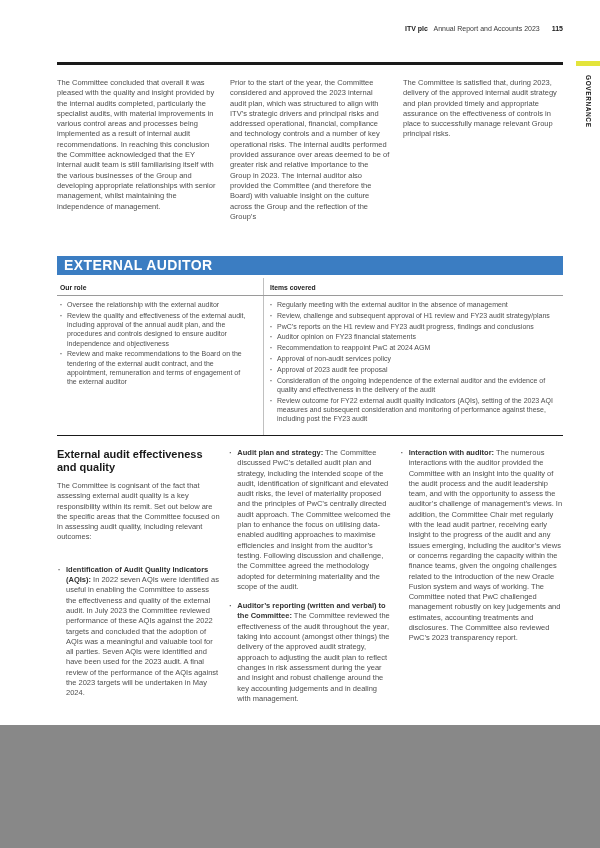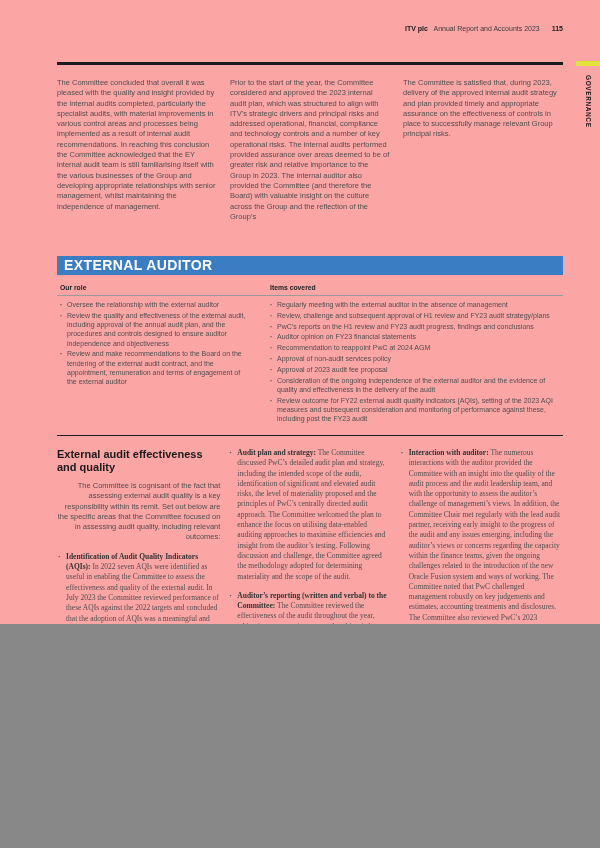--- a/index.html
+++ b/index.html
@@ -1,19 +1,19 @@
 <!DOCTYPE html>
 <html style="--c-table_header_bg: #3b7dc2; --c-tab_yellow: #e3e43b; --c-rule: #1a1a1a;"><head>
 <meta charset="utf-8">
 <style>
   * { margin:0; padding:0; box-sizing:border-box; }
   html,body { background:#888; }
   .page {
-    position:relative; width:600px; height:624px; margin:0 auto;
-    background:#fca5a5; overflow:hidden;
+    position:relative; width:600px; height:725px; margin:0 auto;
+    background:#ffffff; overflow:hidden;
     font-family:"Liberation Sans", sans-serif; color:#4f4f4f;
     -webkit-font-smoothing:antialiased;
   }
   
   .page-header {
     position:absolute; top:25px; right:37px;
     font-size:7px; color:#1a1a1a; white-space:nowrap;
   }
   .page-header .brand { font-weight:bold; margin-right:4px; }
   .page-header .doc-title { color:#3a3a3a; }
@@ -56,24 +56,24 @@
     position:relative; padding-left:7px;
     font-size:7px; line-height:9.3px; margin-bottom:1.5px; color:#4f4f4f;
   }
   .t-bullet::before { content:"·"; position:absolute; left:0; top:0; font-weight:bold; }
   
   .bottom-cols { top:448px;gap:8px; }
   .section-heading {
     font-size:11px; line-height:13px; font-weight:bold; color:#1a1a1a;
     margin-bottom:7px;
   }
-  .intro { margin-bottom:9px;text-align:right; }
+  .intro { margin-bottom:22px; }
   .b-bullet {
     position:relative; padding-left:9px;
-    font-size:7.5px; line-height:10.3px; margin-bottom:9px; color:#4f4f4f;font-family:Liberation Serif, serif;
+    font-size:7.5px; line-height:10.3px; margin-bottom:9px; color:#4f4f4f;
   }
   .b-bullet::before { content:"·"; position:absolute; left:1px; top:0; font-weight:bold; }
   .lead { font-weight:bold; color:#333333; }
 </style>
 </head>
 <body>
 
 <div class="page">
 
   <div class="page-header">

